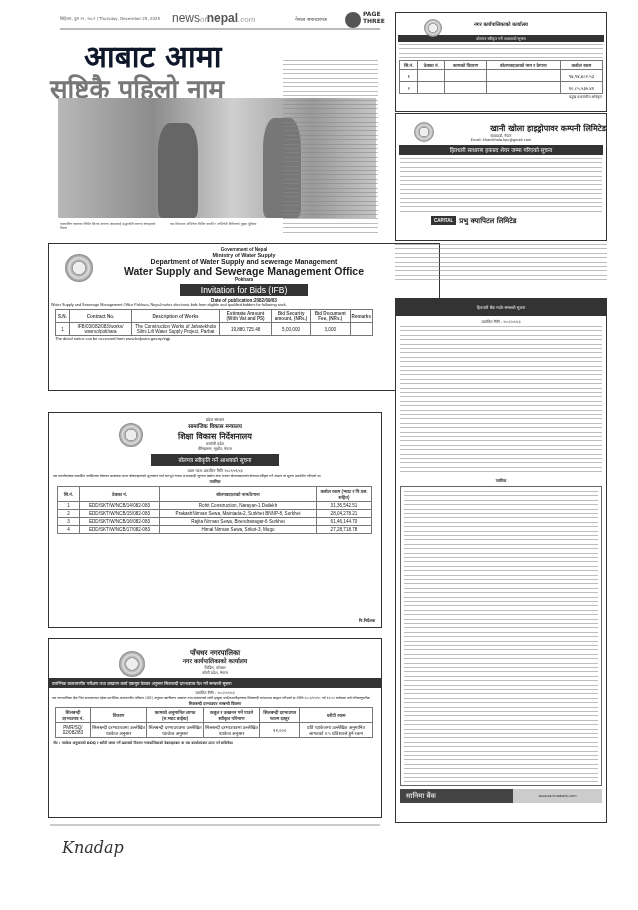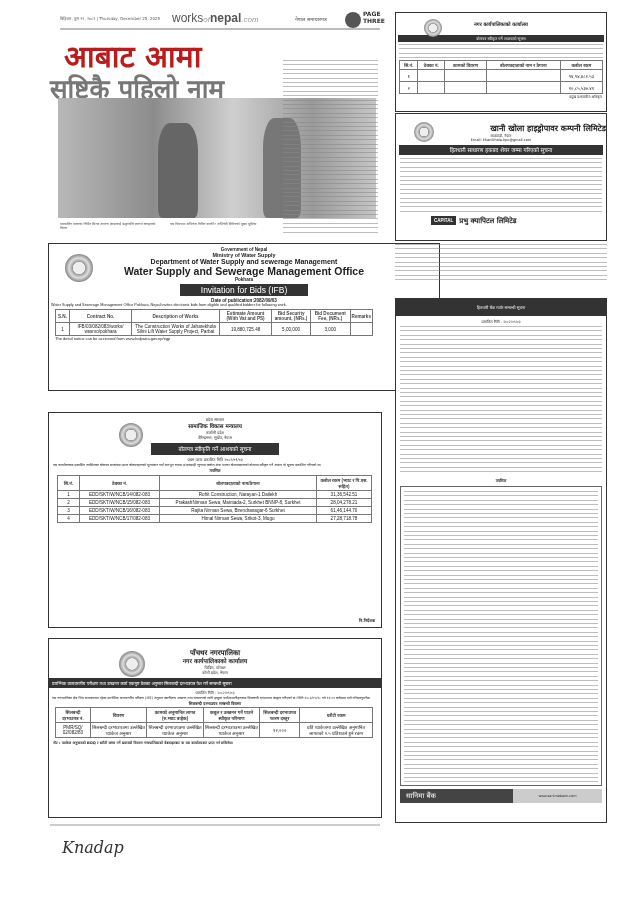--- a/index.html
+++ b/index.html
@@ -7,21 +7,21 @@
 .abs{position:absolute}
 .hdr{left:60px;top:14px;width:315px;font-size:4px;color:#555}
 .hdr .dt{position:absolute;left:0;top:2px}
 .hdr .logo{position:absolute;left:112px;top:-3px;font-size:12px;color:#555;font-family:"Liberation Sans",sans-serif}
 .hdr .logo i{font-style:italic;font-size:8px;color:#999}
 .hdrline{left:60px;top:28px;width:320px;height:2px;background:#bbb}
 .sec{left:295px;top:16px;font-size:5px;color:#444}
 .pt{left:345px;top:10px;width:30px;height:30px}
 .pt .c{width:16px;height:16px;border-radius:50%;background:#555;position:absolute;left:0;top:2px}
 .pt .t{position:absolute;left:18px;top:0;font-size:6px;font-weight:bold;line-height:7px;color:#333}
-.headline{left:64px;top:40px;font-size:30px;font-weight:bold;color:#b91c1c;font-family:"DejaVu Serif",serif;line-height:34px}
+.headline{left:84px;top:40px;font-size:30px;font-weight:bold;color:#0f172a;font-family:"DejaVu Serif",serif;line-height:34px}
 .headline2{left:50px;top:70px;font-size:26px;color:#777}
 .photo{left:58px;top:98px;width:318px;height:120px;background:linear-gradient(90deg,#b8b8b8,#8c8c8c 30%,#cfcfcf 55%,#9a9a9a 80%,#c6c6c6)}
 .photo .fig{position:absolute;background:#666;border-radius:30% 30% 10% 10%}
 .cap{font-size:3.4px;line-height:4.3px;color:#555}
 .box{border:1.5px solid #333;background:#fff}
 .ifb{left:48px;top:243px;width:392px;height:148px}
 .emb{border-radius:50%;background:radial-gradient(circle,#eee 30%,#999 32%,#ddd 50%,#888 70%);}
 .ifb .l{font-family:"Liberation Sans",sans-serif;text-align:center;font-weight:bold;color:#222}
 .bar{background:#333;color:#fff;text-align:center}
 table{border-collapse:collapse;font-family:"Liberation Sans",sans-serif}
@@ -33,21 +33,21 @@
 .rt2{left:395px;top:113px;width:212px;height:128px}
 .rt3{left:395px;top:298px;width:212px;height:525px}
 .dev{font-family:"DejaVu Sans",sans-serif}
 .lines{background:repeating-linear-gradient(180deg,#888 0,#888 1px,transparent 1px,transparent 4.4px);opacity:.55}
 </style>
 </head>
 <body>
 
 <div class="abs hdr">
   <span class="dt">बिहिबार, पुस ११, २०८२ | Thursday, December 25, 2025</span>
-  <span class="logo"><span>works</span><i>of</i><b>nepal</b><i>.com</i></span>
+  <span class="logo"><span>news</span><i>of</i><b>nepal</b><i>.com</i></span>
 </div>
 <div class="abs sec">नेपाल समाचारपत्र</div>
 <div class="abs pt">
   <div class="c"></div>
   <div class="t">PAGE THREE</div>
 </div>
 <div class="abs hdrline"></div>
 
 <div class="abs headline dev">आबाट आमा</div>
 <div class="abs headline headline2 dev" style="top:72px">सृष्टिकै पहिलो नाम</div>
@@ -92,20 +92,21 @@
   </tbody>
     </table>
   <div style="font-size:4px;margin-left:6px;font-family:'Liberation Sans',sans-serif">The detail notice can be accessed from www.bolpatra.gov.np/egp</div>
   <div style="position:absolute;right:5px;bottom:3px;font-size:5.5px;font-weight:bold;font-family:'Liberation Sans',sans-serif">Office Chief</div>
 </div>
 
 <div class="abs box edu">
   <div class="abs emb" style="left:70px;top:10px;width:24px;height:24px"></div>
   <div style="text-align:center;font-size:4px;margin-top:4px">प्रदेश सरकार</div>
   <div style="text-align:center;font-size:5.5px;font-weight:bold">सामाजिक विकास मन्त्रालय</div>
+  <div style="text-align:center;font-size:8px;font-weight:bold">शिक्षा विकास निर्देशनालय</div>
   <div style="text-align:center;font-size:3.8px">कर्णाली प्रदेश</div>
   <div style="text-align:center;font-size:3.8px">वीरेन्द्रनगर, सुर्खेत, नेपाल</div>
   <div class="bar" style="width:128px;margin:3px auto 0;font-size:5.5px;padding:2px 0">बोलपत्र स्वीकृति गर्ने आशयको सूचना</div>
   <div style="text-align:center;font-size:3.8px;margin-top:2px">प्रथम पटक प्रकाशित मिति २०८२/०९/०३</div>
   <div style="font-size:3.4px;line-height:4.4px;padding:1px 4px">यस कार्यालयबाट प्रकाशित तपसिलका बोलपत्र सम्बन्धमा प्राप्त बोलपत्रहरूको मूल्यांकन गर्दा सारभूत रूपमा प्रभावग्राही न्यूनतम कबोल अंक भएका बोलपत्रदाताको बोलपत्र स्वीकृत गर्ने आशय यो सूचना प्रकाशित गरिएको छ।</div>
   <div style="text-align:center;font-size:4px;font-weight:bold">तपसिल</div>
   <table style="width:315px;margin:2px 0 0 8px">
     <tbody>
         <tr>
       <th style="width:22px">सि.नं.</th>

